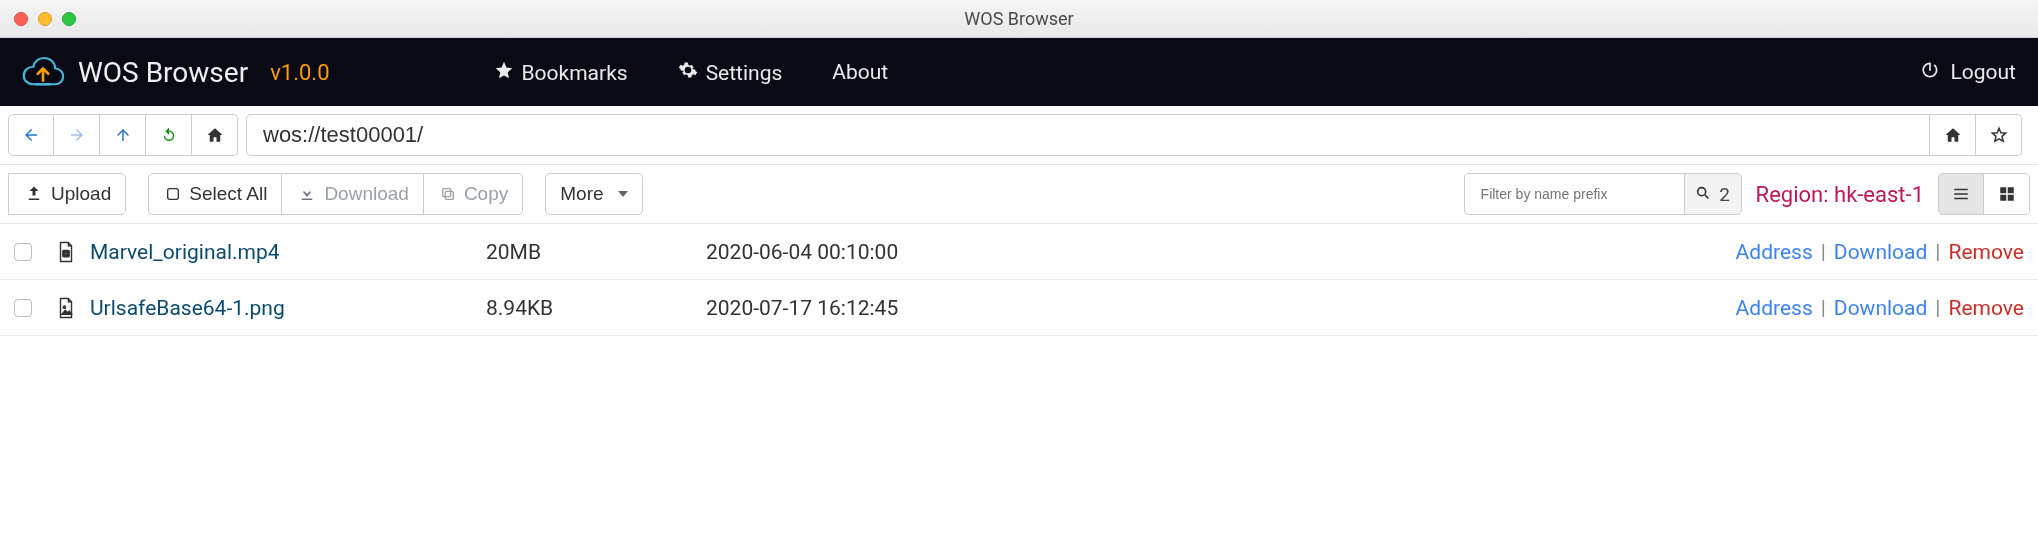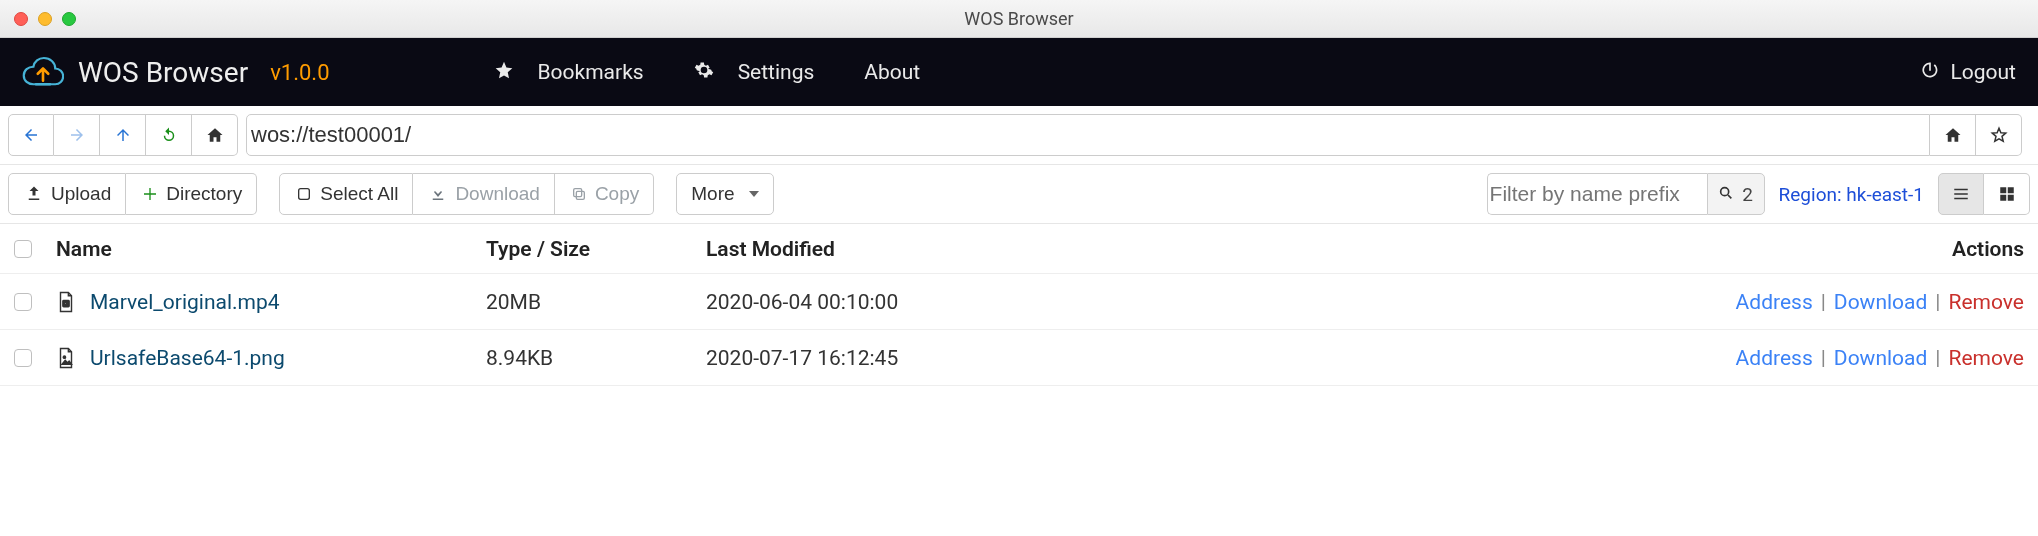--- a/index.html
+++ b/index.html
@@ -15,55 +15,55 @@
 .win-title { position:absolute; left:0; right:0; text-align:center; font-size:18px; color:#4a4a4a; pointer-events:none; }
 
 
 .appbar { background:#0a0a14; color:#e9e9e9; height:68px; display:flex; align-items:center; padding:0 22px; gap:22px; }
 .brand { display:flex; align-items:center; gap:14px; }
 .brand-logo svg { display:block; }
 .brand-name { font-size:28px; color:#eee; }
 .brand-version { font-size:22px; color:#ff9c00; margin-left:8px; }
 .appbar-spacer { flex:0 0 120px; }
 .appbar-nav { display:flex; align-items:center; gap:50px; font-size:21px; color:#eaeaea; white-space:nowrap; }
-.nav-item { display:flex; align-items:center; gap:24px; cursor:pointer; }
+.nav-item { display:flex; align-items:flex-end; gap:8px; cursor:pointer; }
 .nav-item svg { fill:#eaeaea; }
 .appbar-right { margin-left:auto; display:flex; align-items:center; gap:40px; }
 .user-hash { display:flex; align-items:center; gap:10px; font-size:21px; color:#eaeaea; letter-spacing:0.2px; }
 .logout { display:flex; align-items:center; gap:10px; font-size:21px; color:#eaeaea; cursor:pointer; }
 
 
 .navbar { display:flex; align-items:stretch; padding:8px 8px; border-bottom:1px solid #e6e6e6; gap:0; }
 .btn-group { display:flex; }
 .icon-btn { width:46px; height:42px; display:flex; align-items:center; justify-content:center; background:#fff; border:1px solid #ccc; cursor:pointer; }
 .btn-group .icon-btn + .icon-btn { border-left: none; }
 .btn-group .icon-btn:first-child { border-radius:5px 0 0 5px; }
 .btn-group .icon-btn:last-child { border-radius:0 5px 5px 0; }
 .addr { flex:1; margin:0 8px; display:flex; }
-.addr input { flex:1; height:42px; border:1px solid #ccc; border-radius:5px 0 0 5px; padding:0 4px; font-size:22px; color:#333; outline:none; }
+.addr input { flex:1; height:42px; border:1px solid #ccc; border-radius:5px 0 0 5px; padding:0 16px; font-size:22px; color:#333; outline:none; }
 
 .addr-tail .icon-btn:first-child { border-radius:0; border-left:none; }
 .addr-tail .icon-btn:last-child { border-radius:0 5px 5px 0; }
 
 
 .toolbar { display:flex; align-items:center; padding:8px 8px; border-bottom:1px solid #e6e6e6; gap:10px; }
 .btn { height:42px; display:inline-flex; align-items:center; gap:8px; padding:0 14px; background:#fff; border:1px solid #ccc; border-radius:5px; font-size:19px; color:#333; cursor:pointer; }
 .btn.disabled { color:#9aa1a7; cursor:default; }
 .btn-grp { display:flex; }
 .btn-grp .btn { border-radius:0;padding-left:16px; }
 .btn-grp .btn + .btn { border-left:none; }
 .btn-grp .btn:first-child { border-radius:5px 0 0 5px; }
 .btn-grp .btn:last-child { border-radius:0 5px 5px 0; }
 .btn .ico { display:inline-flex; }
 .caret-down { width:0; height:0; border-left:5px solid transparent; border-right:5px solid transparent; border-top:6px solid #666; margin-left:6px; }
 .toolbar-right { margin-left:auto; display:flex; align-items:center; gap:14px; }
 .filter-wrap { display:flex; }
-.filter-wrap input { height:42px; width:220px; border:1px solid #ccc; border-right:none; border-radius:5px 0 0 5px; padding:0 2px; font-size:21px; outline:none; color:#333; }
+.filter-wrap input { height:42px; width:220px; border:1px solid #ccc; border-right:none; border-radius:5px 0 0 5px; padding:0 16px; font-size:14px; outline:none; color:#333; }
 .filter-wrap .count { height:42px; min-width:58px; border:1px solid #ccc; border-radius:0 5px 5px 0; display:flex; align-items:center; justify-content:center; gap:8px; background:#f3f3f3; font-size:19px; color:#444; }
-.region-lbl { font-size:19px; color:#1d4ed8; }
+.region-lbl { font-size:22px; color:#be185d; }
 .view-toggle { display:flex; }
 .view-toggle .icon-btn { width:46px; height:42px; }
 .view-toggle .icon-btn:first-child { border-radius:5px 0 0 5px; }
 .view-toggle .icon-btn:last-child { border-radius:0 5px 5px 0; border-left:none; }
 .view-toggle .icon-btn.active { background:#e6e6e6; }
 
 
 .table { width:100%; }
 .thead, .trow { display:flex; align-items:center; padding:0 14px; border-bottom:1px solid #eee; }
 .thead { height:50px; font-weight:600; font-size:21px; color:#222; }
@@ -201,28 +201,20 @@
 <div class="toolbar">
   <div class="btn-grp">
     <button class="btn">
       <span class="ico">
         <svg width="18" height="18" viewBox="0 0 24 24" class="svg-dark">
             <path d="M5 20h14v-2H5v2zM12 2L6 8h4v6h4V8h4z"></path>
           </svg>
       </span>
       <span>Upload</span>
     </button>
-    <button class="btn">
-      <span class="ico">
-        <svg width="16" height="16" viewBox="0 0 24 24" class="svg-green">
-            <path d="M11 3h2v8h8v2h-8v8h-2v-8H3v-2h8z"></path>
-          </svg>
-      </span>
-      <span>Directory</span>
-    </button>
   </div>
 
   <div class="btn-grp" style="margin-left:12px;">
     <button class="btn">
       <span class="ico">
         <svg width="16" height="16" viewBox="0 0 24 24" fill="none" stroke="#333" stroke-width="2">
             <rect x="4" y="4" width="16" height="16" rx="3"></rect>
           </svg>
       </span>
       <span>Select All</span>
@@ -278,29 +270,20 @@
       <div class="icon-btn">
         <svg width="18" height="18" viewBox="0 0 24 24" class="svg-dark">
             <path d="M3 3h8v8H3zM13 3h8v8h-8zM3 13h8v8H3zM13 13h8v8h-8z"></path>
           </svg>
       </div>
     </div>
   </div>
 </div>
 
 <div class="table">
-  <div class="thead">
-    <div class="col-chk">
-        <div class="chk"></div>
-      </div>
-    <div class="col-name">Name</div>
-    <div class="col-size">Type / Size</div>
-    <div class="col-mod">Last Modified</div>
-    <div class="col-act" style="justify-content:flex-end;">Actions</div>
-  </div>
 
   <div id="tbody">
   <div class="trow">
     <div class="col-chk">
           <div class="chk"></div>
         </div>
     <div class="col-name">
       <span class="file-ico">
             <svg width="20" height="22" viewBox="0 0 24 28" fill="none" stroke="#333" stroke-width="1.8">
               <path d="M5 2h10l4 4v20H5z"></path>

